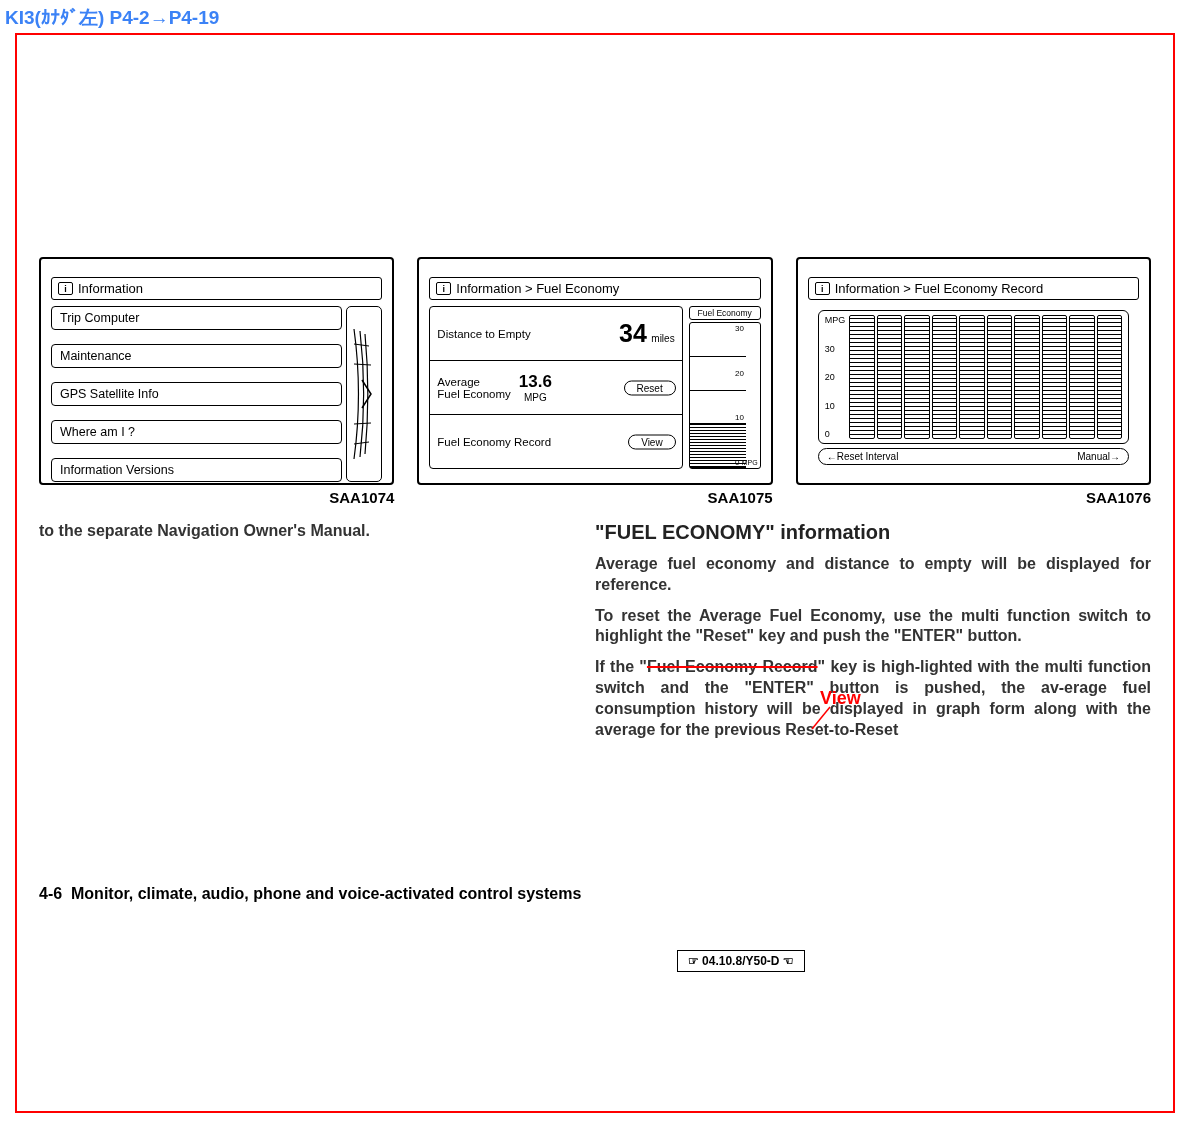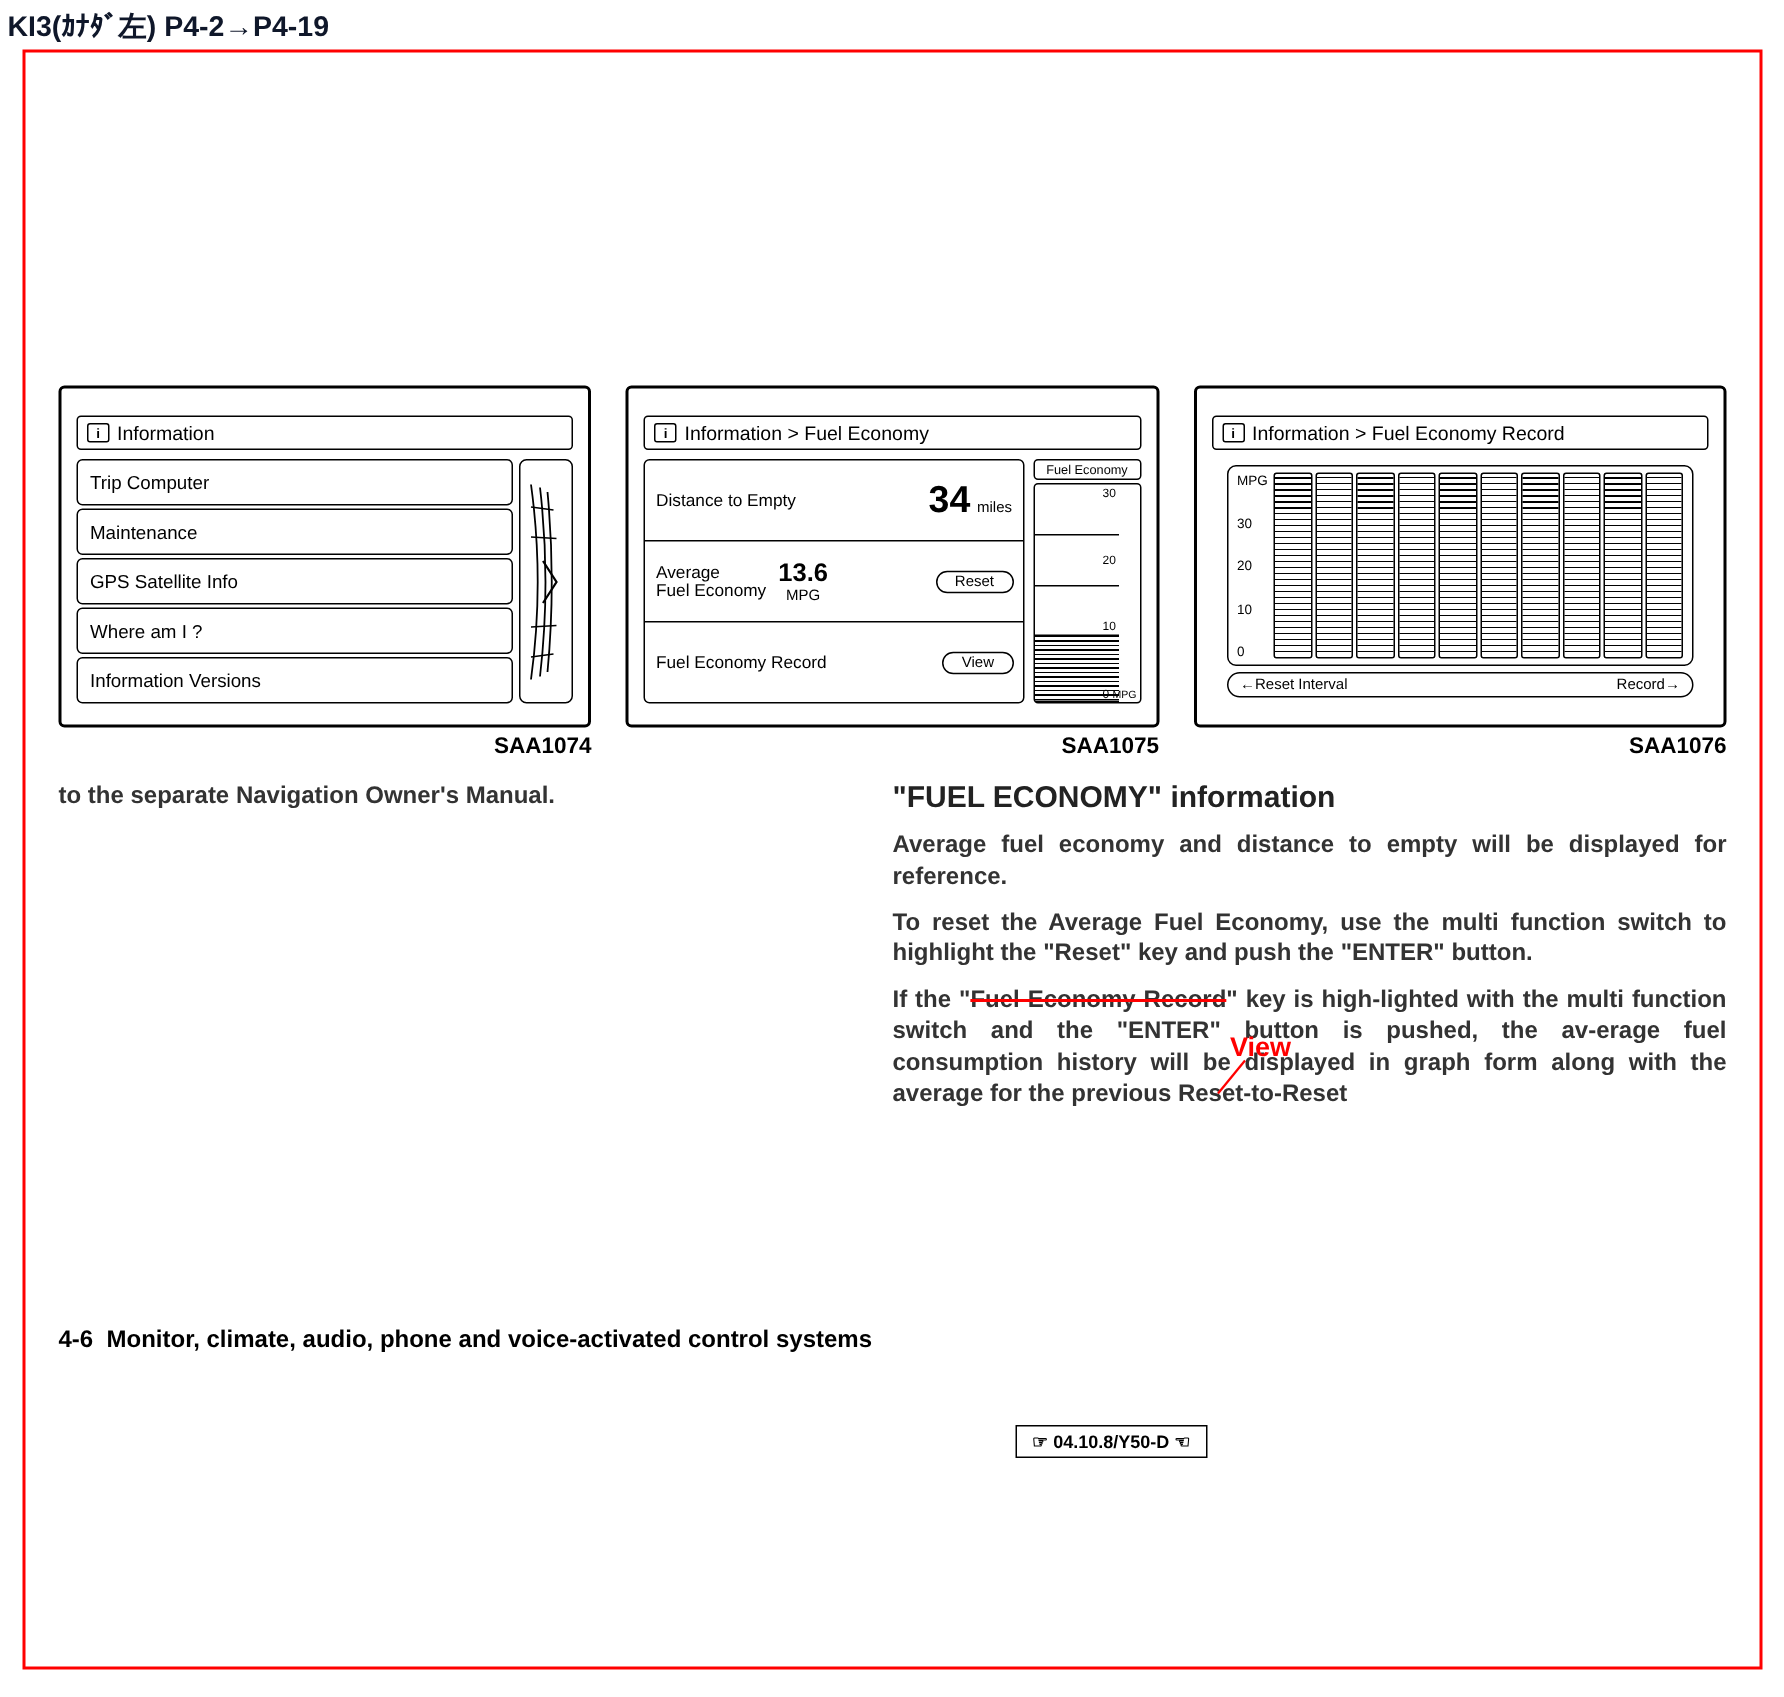--- a/index.html
+++ b/index.html
@@ -8,21 +8,21 @@
     font-family: Arial, Helvetica, sans-serif;
     width: 1189px;
     height: 1131px;
     position: relative;
     overflow: hidden;
   }
   .header-annotation {
     position: absolute;
     top: 5px;
     left: 5px;
-    color: #0f172a;
+    color: #3b82f6;
     font-size: 19px;
     font-weight: bold;
     font-family: "Verdana", sans-serif;
     text-align: right;
   }
   .page-frame {
     position: absolute;
     top: 33px;
     left: 15px;
     width: 1160px;
@@ -77,21 +77,21 @@
     font-weight: bold;
   }
   .fig-caption {
     text-align: right;
     font-size: 15px;
     font-weight: bold;
     margin-top: 4px;
   }
   
   .s1-body { flex: 1; display: flex; gap: 4px; }
-  .s1-menu { flex: 1; display: flex; flex-direction: column; gap: 2px; }
+  .s1-menu { flex: 1; display: flex; flex-direction: column; gap: 14px; }
   .s1-item {
     border: 1px solid #000;
     border-radius: 4px;
     font-size: 12.5px;
     padding: 4px 8px;
     flex: 1;
     display: flex;
     align-items: center;
   }
   .s1-wheel {
@@ -291,21 +291,21 @@
                 <div class="s3-col"></div>
                 <div class="s3-col"></div>
                 <div class="s3-col"></div>
                 <div class="s3-col"></div>
               </div>
             </div>
             <div class="s3-btnrow">
               <span>←</span>
               <span>Reset Interval</span>
               <span style="flex:1"></span>
-              <span>Record</span>
+              <span>Manual</span>
               <span>→</span>
             </div>
           </div>
         </div>
         <div class="fig-caption">SAA1076</div>
       </div>
     </div>
 
     <div class="text-cols">
       <div class="col">

